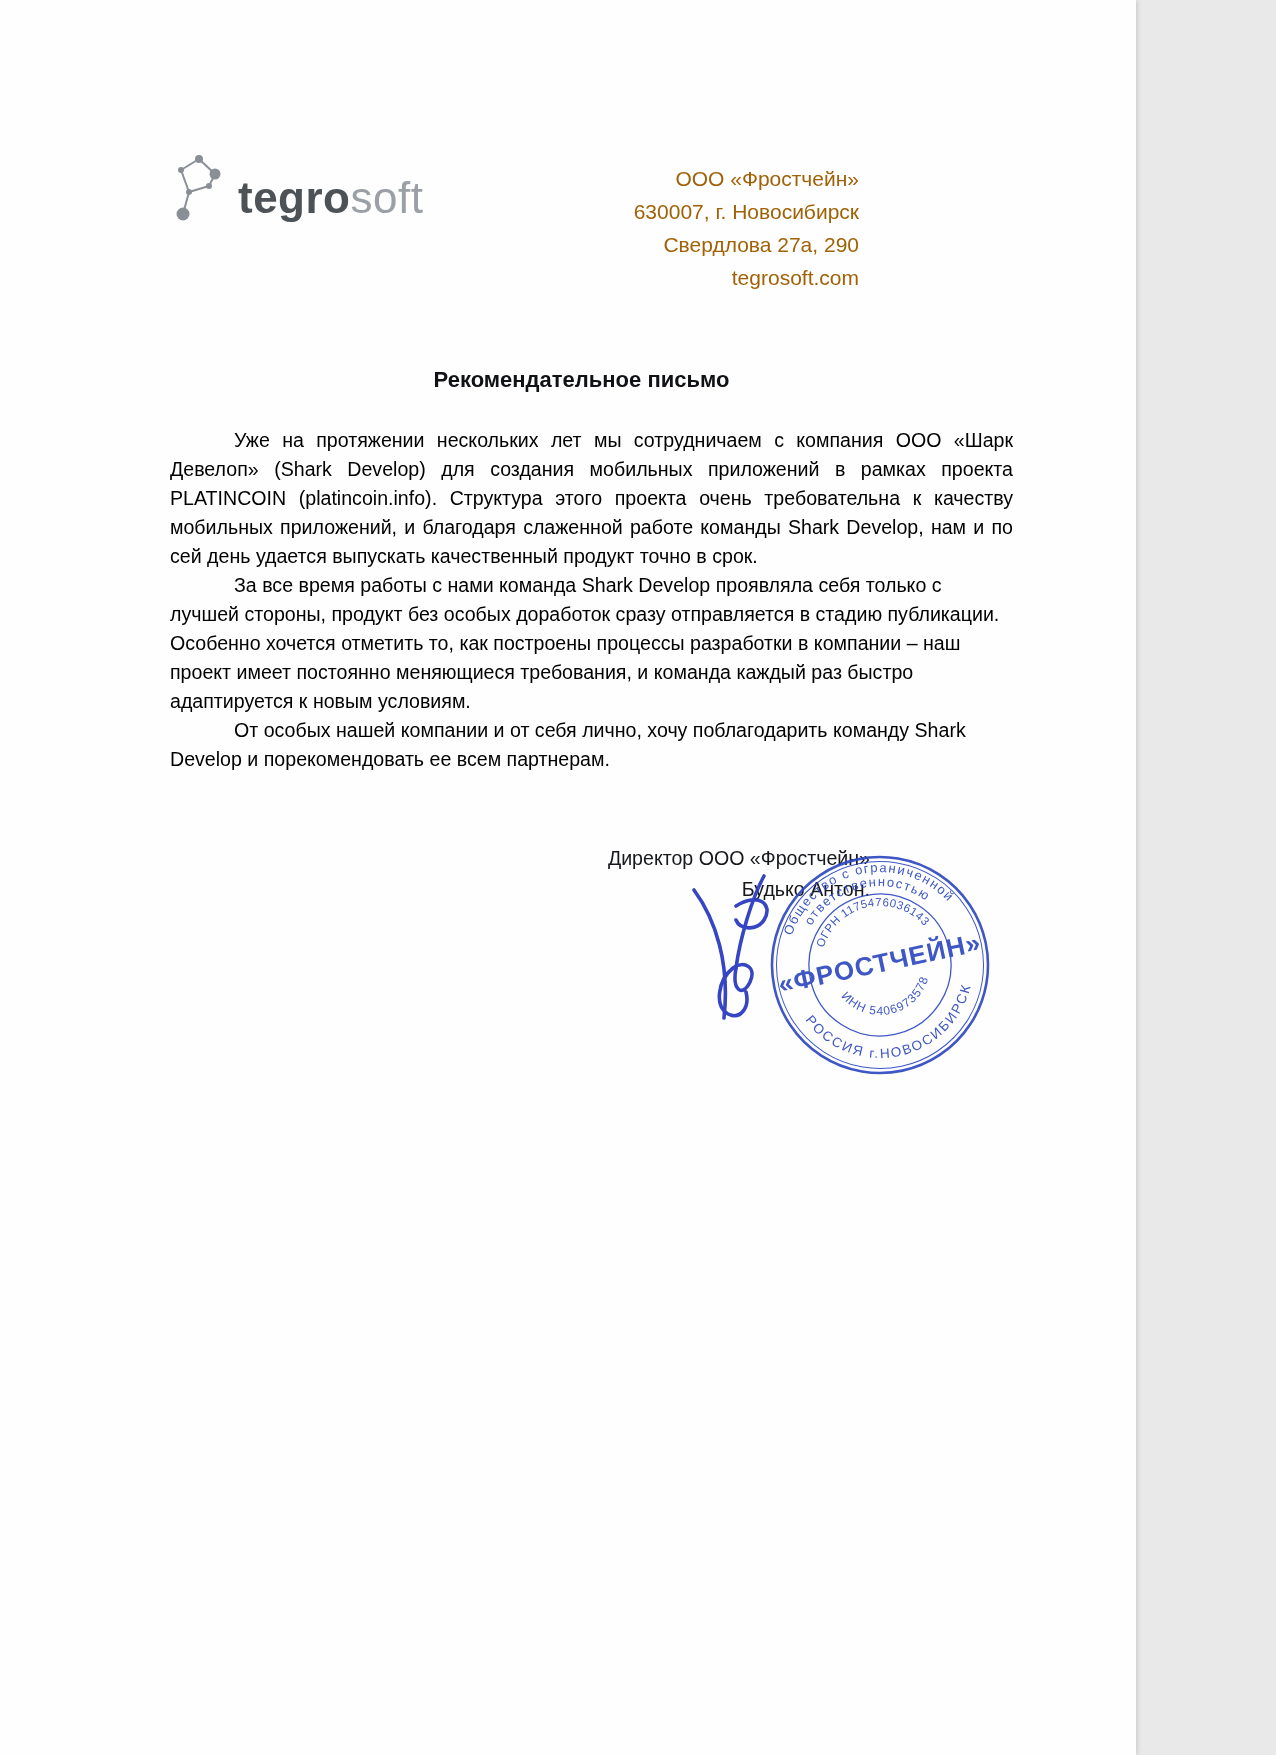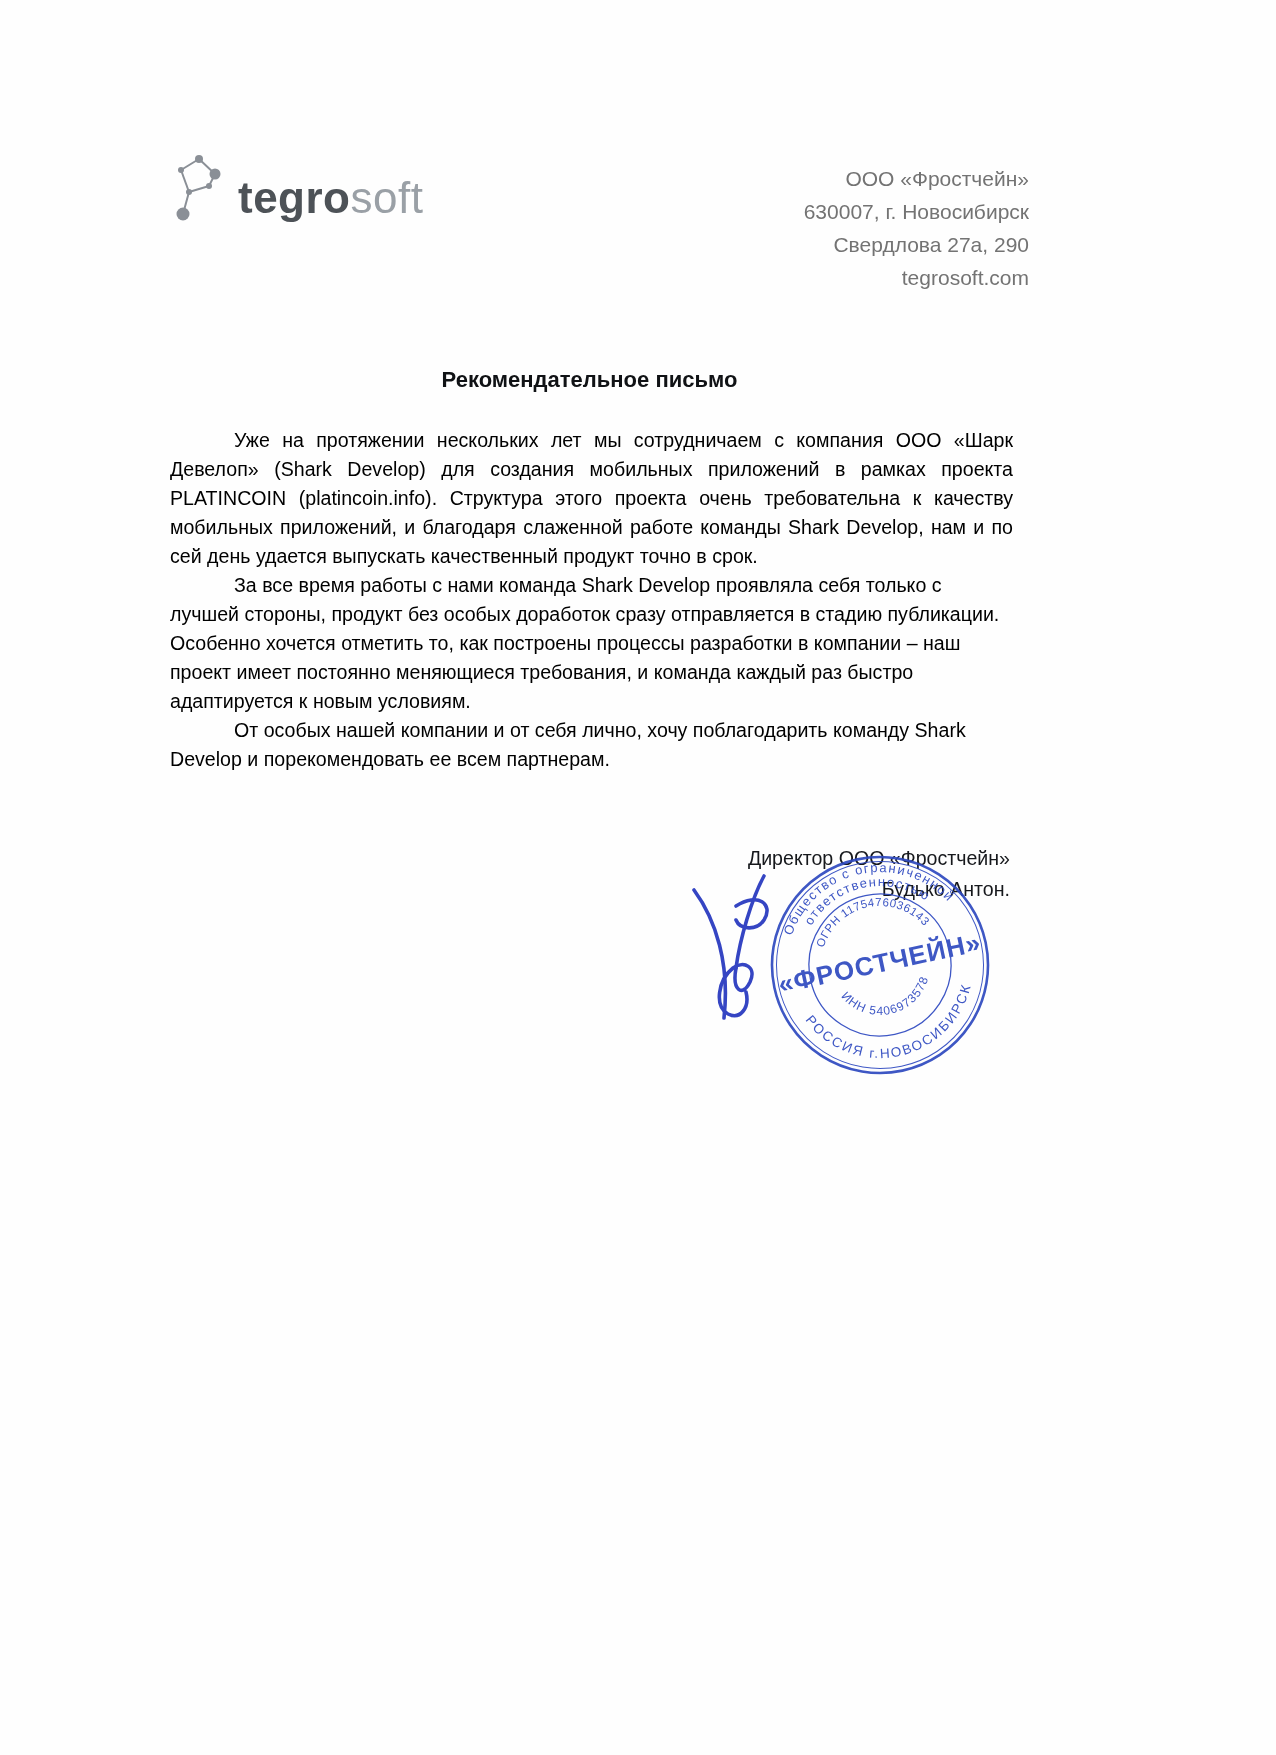--- a/index.html
+++ b/index.html
@@ -4,21 +4,21 @@
 <style>
   * { margin: 0; padding: 0; box-sizing: border-box; }
   html, body { background: #e9e9e9; }
   body {
     width: 1276px;
     font-family: "Liberation Sans", sans-serif;
     color: #1c1f24;
   }
   .page {
     position: relative;
-    width: 1276px;
+    width: 1136px;
     height: 1755px;
     background: #fefefe;
     overflow: hidden;
     box-shadow: 0 0 6px rgba(0,0,0,.2);
   }
 
   
   .logo {
     position: absolute;
     left: 168px;
@@ -32,33 +32,33 @@
     letter-spacing: .5px;
     padding-bottom: 10px;
     margin-left: 4px;
   }
   .brand-bold { font-weight: bold; color: #4d5257; }
   .brand-light { font-weight: 400; color: #9aa0a6; }
 
   .address {
     position: absolute;
     top: 162px;
-    right: 247px;
+    right: 277px;
     text-align: right;
     font-size: 21px;
     line-height: 33px;
-    color: #737373;
+    color: #a16207;
     margin-left: 40px;
   }
 
   
   .title {
     position: absolute;
     top: 367px;
-    left: 168px;
+    left: 160px;
     width: 843px;
     text-align: center;
     font-size: 22px;
     font-weight: bold;
     color: #101215;
   }
   .letter-body {
     position: absolute;
     top: 426px;
     left: 170px;

